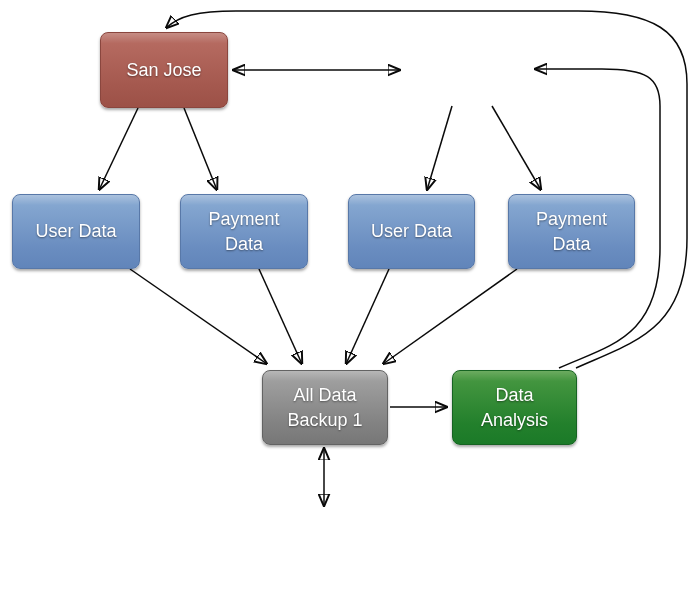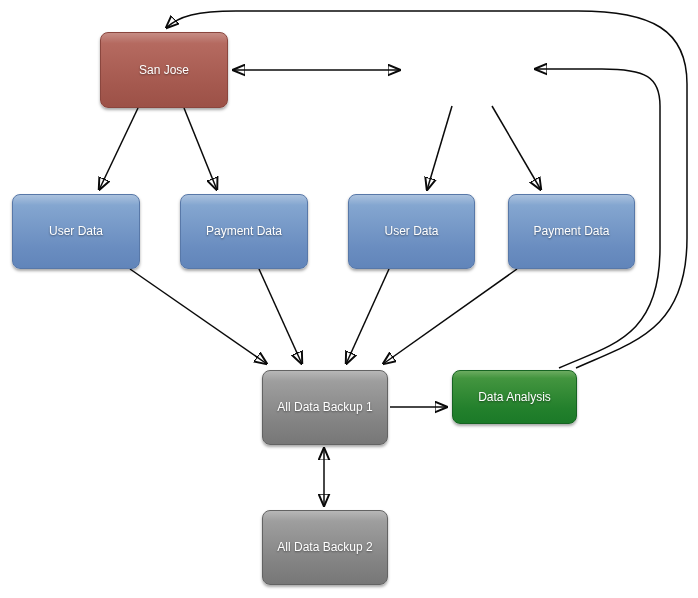--- a/index.html
+++ b/index.html
@@ -5,21 +5,21 @@
   html,body{margin:0;padding:0;background:#fff;}
   .canvas{
     position:relative;width:698px;height:598px;background:#ffffff;
     font-family:"Liberation Sans", sans-serif;overflow:hidden;
   }
   .edges{position:absolute;left:0;top:0;width:698px;height:598px;}
   .edges path{stroke:#0a0a0a;stroke-width:1.5;fill:none;}
   .node{
     position:absolute;box-sizing:border-box;border-radius:8px;
     display:flex;align-items:center;justify-content:center;text-align:center;
-    color:#ffffff;font-size:12px;line-height:1.35;padding:0 12px;
+    color:#ffffff;font-size:18px;line-height:1.35;padding:0 12px;
     text-shadow:0 1px 2px rgba(0,0,0,.45);
     box-shadow:0 2px 3px rgba(0,0,0,.35);
   }
   .node-red{
     background:linear-gradient(180deg,#c68d85 0%,#b56a60 14%,#a4584e 72%,#9c5147 100%);
     border:1px solid #8a463e;
   }
   .node-blue{
     background:linear-gradient(180deg,#abc2de 0%,#84a6d0 14%,#6a8dc0 72%,#6185ba 100%);
     border:1px solid #5878a8;
@@ -78,21 +78,18 @@
   </div>
 
   <div class="node node-blue" style="left:508px;top:194px;width:127px;height:75px">
     <span>Payment Data</span>
   </div>
 
   <div class="node node-gray" style="left:262px;top:370px;width:126px;height:75px">
     <span>All Data Backup 1</span>
   </div>
 
-  <div class="node node-green" style="left:452px;top:370px;width:125px;height:54px">
+  <div class="node node-green" style="left:452px;top:370px;width:125px;height:75px">
     <span>Data Analysis</span>
   </div>
 
-  <div class="node node-gray" style="left:262px;top:510px;width:126px;height:75px">
-    <span>All Data Backup 2</span>
-  </div>
 
 </div>
 
 </body></html>

